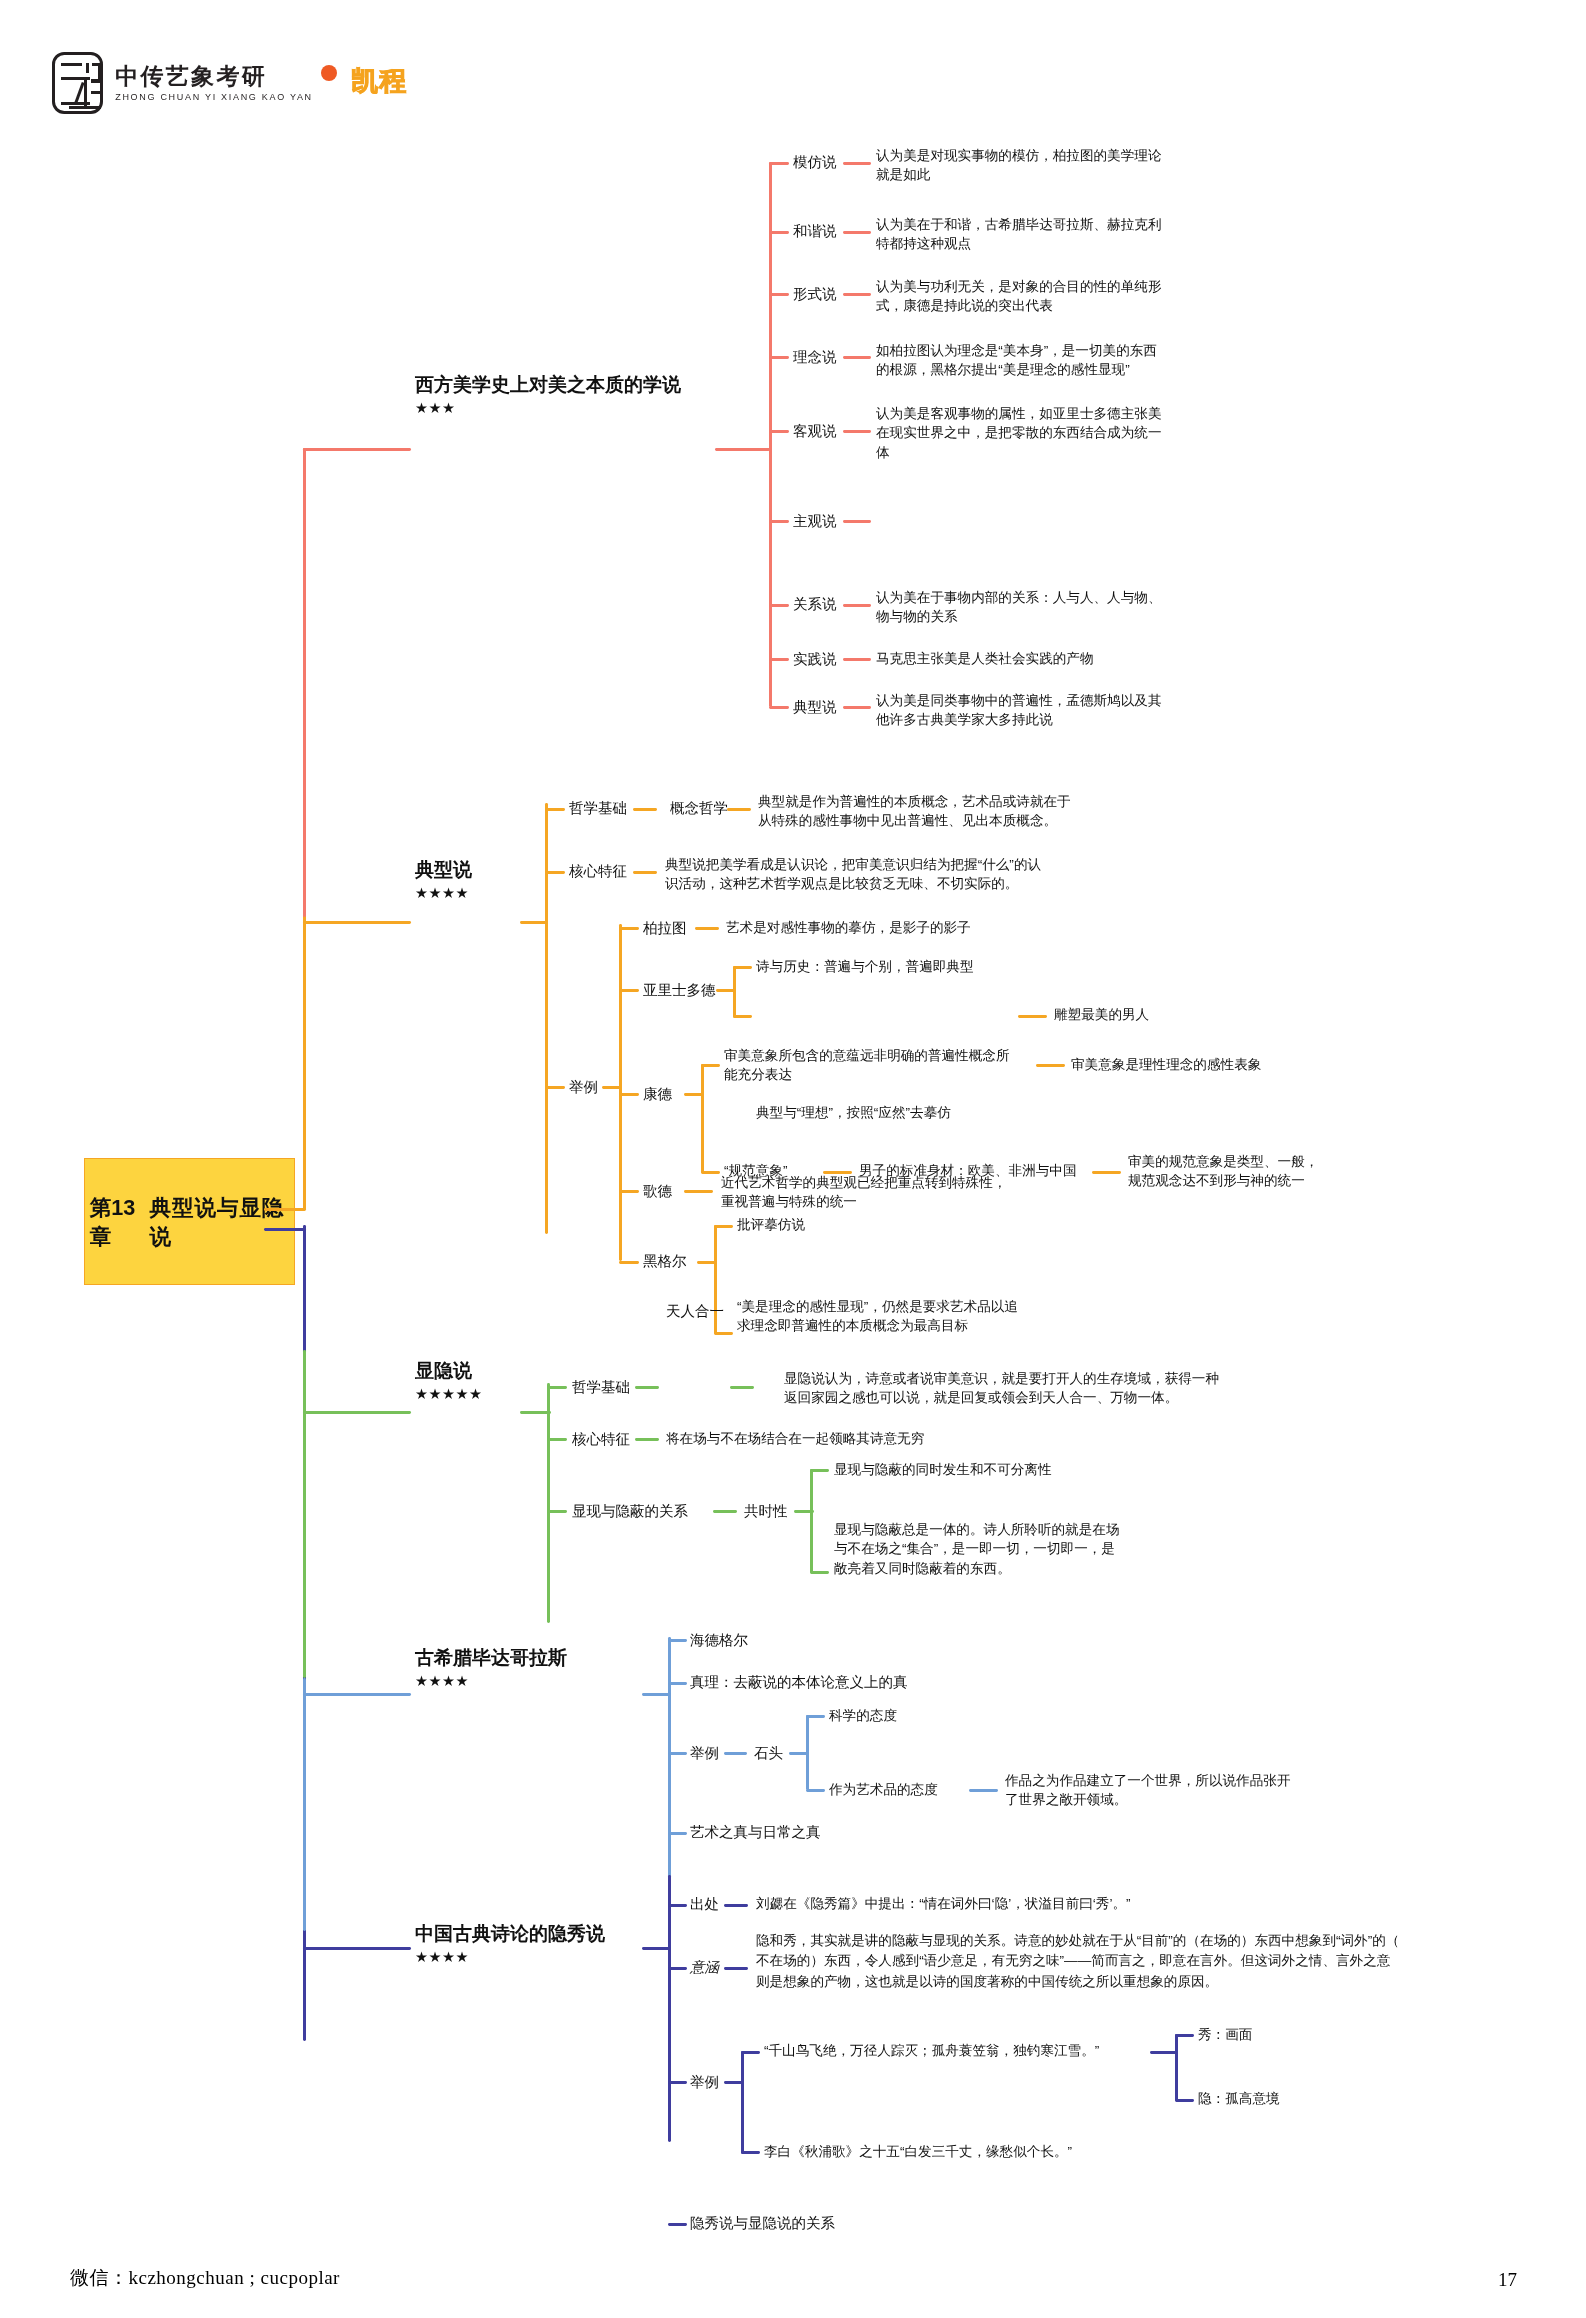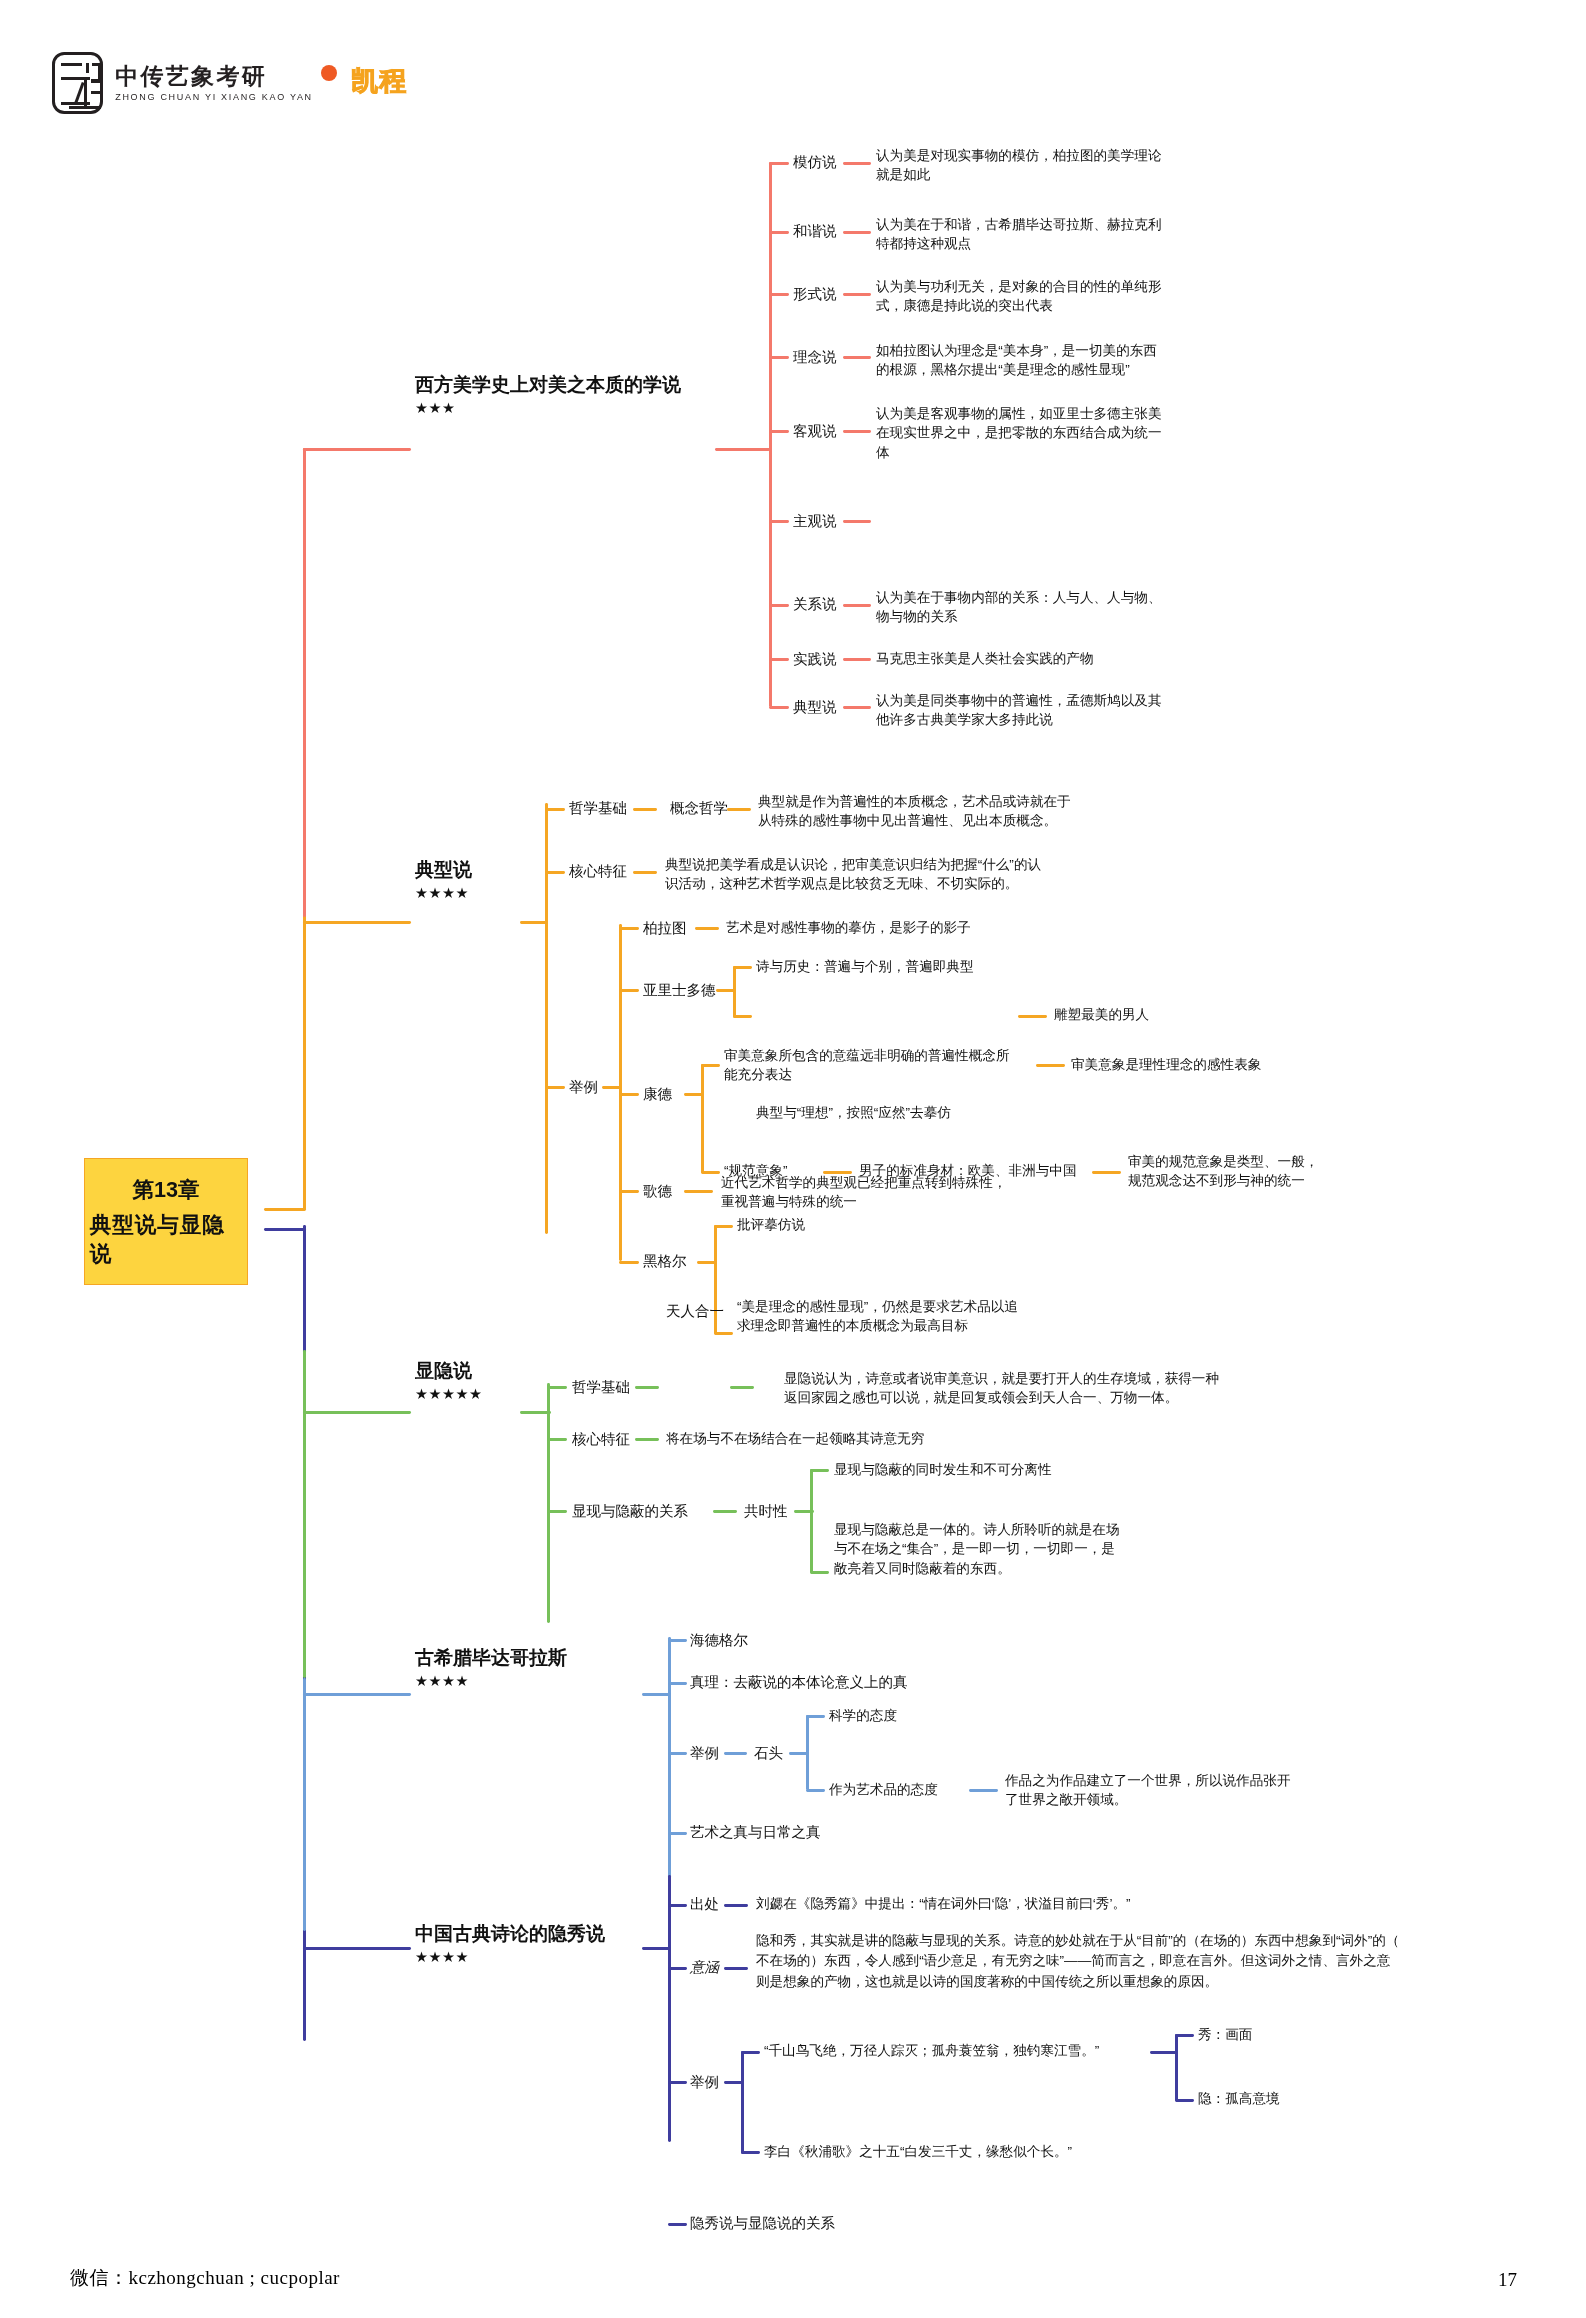--- a/index.html
+++ b/index.html
@@ -49,23 +49,23 @@
   .footer-right{ font-family:"Liberation Serif", serif; font-size:19px; color:#000; }
 
   
   .node-text { position:absolute; color:#111; line-height:1.42; white-space:pre-wrap; }
   .hline { position:absolute; height:3.3px; border-radius:1.4px; }
   .vline { position:absolute; width:3.3px; border-radius:1.4px; }
   .stars { font-size:14.5px; letter-spacing:0.5px; line-height:1.1; color:#111; }
 
   
   .central {
-    position:absolute; left:84px; top:1158px; width:164px; height:127px;
+    position:absolute; left:84px; top:1158px; width:211px; height:127px;
     background:#fdd43f; border:1.9px solid #f5a623;
-    display:flex; flex-direction:column; align-items:center; justify-content:space-around;
+    display:flex; flex-direction:row; align-items:center; justify-content:space-around;
     padding:12.2px 4.7px;
   }
   .central .t1 { font-size:21.6px; font-weight:bold; color:#111; }
   .central .t2 { font-size:21.6px; font-weight:bold; color:#111; letter-spacing:0.9px;}
 
   .branch-title { font-weight:bold; font-size:19px; line-height:1.25; color:#111; }
   .lvl2 { font-size:14.5px; }
   .leaf { font-size:13.6px; }
 </style>
 </head>

